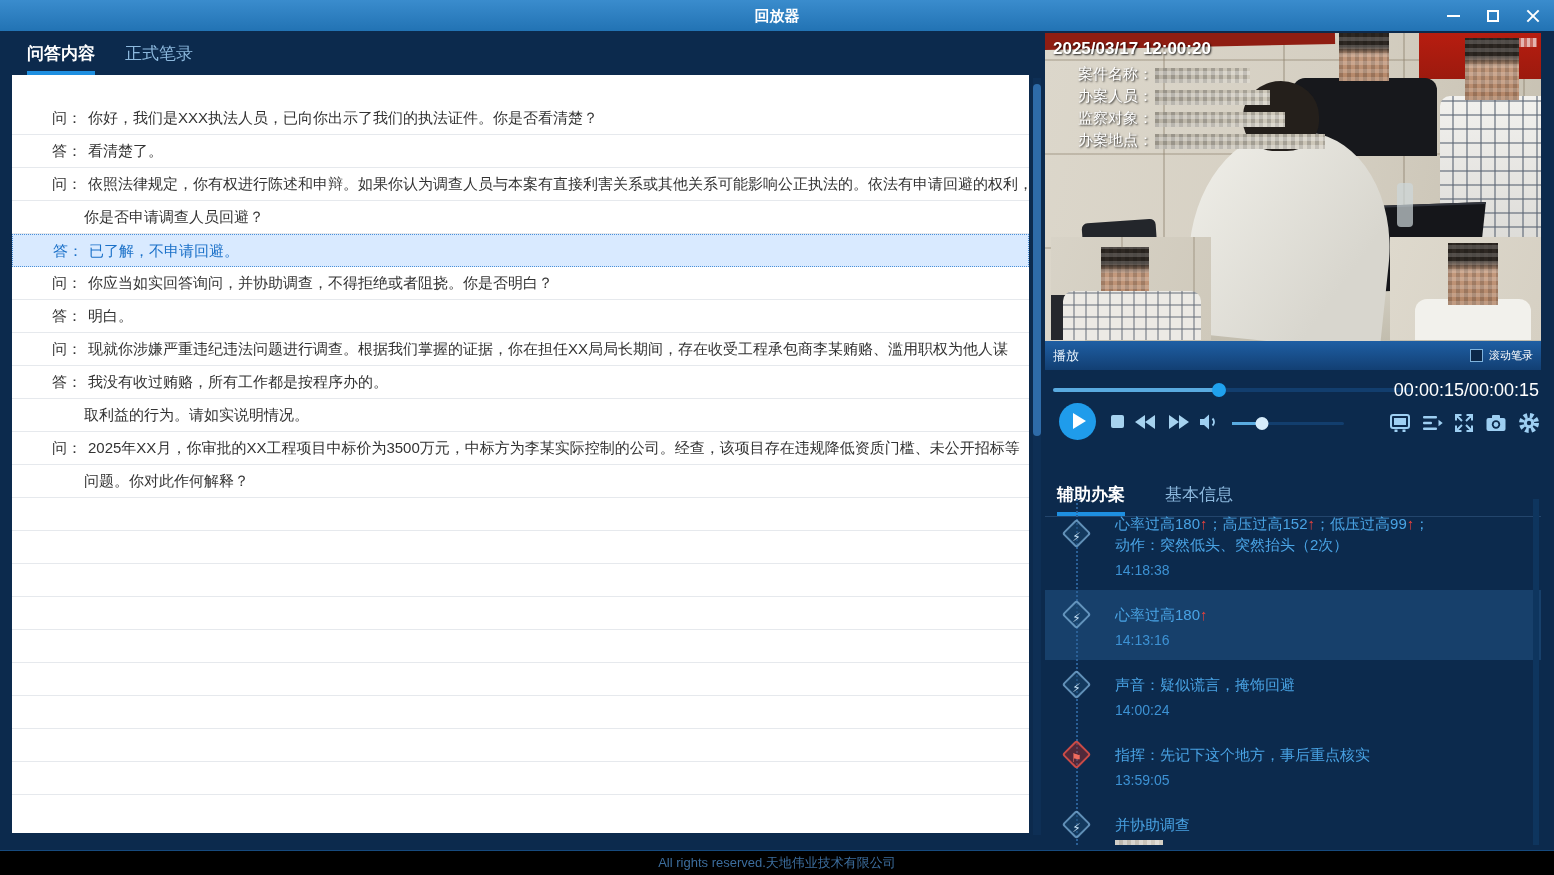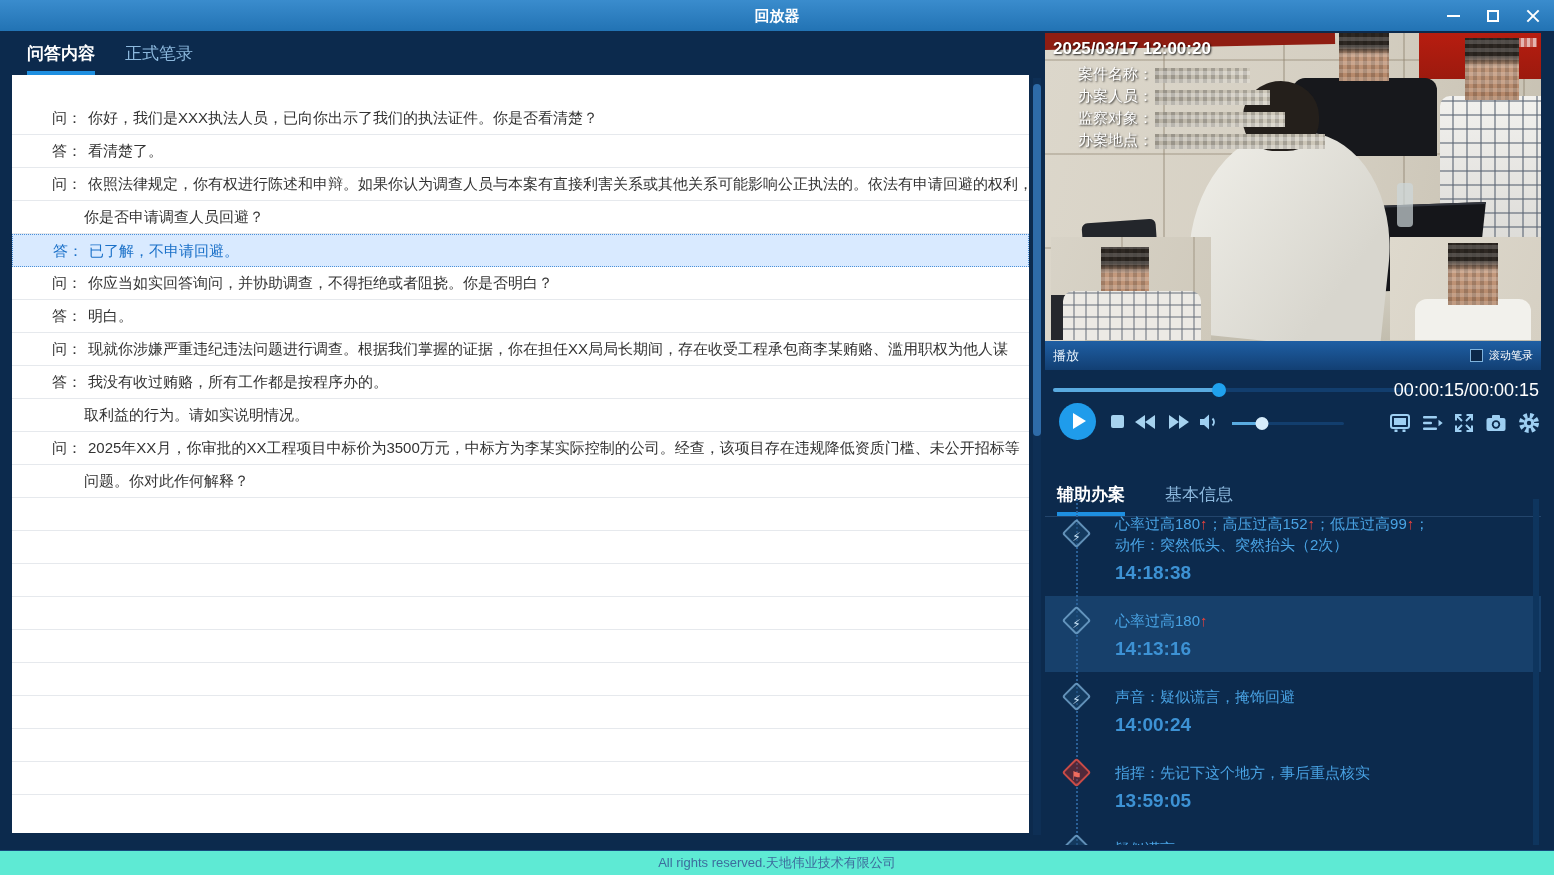--- a/index.html
+++ b/index.html
@@ -145,37 +145,37 @@
   .rtabs .tab { font-size:17px; }
 
   
   .alerts { position:absolute; left:0; top:466px; width:496px; height:346px; overflow:hidden; }
   .alerts::before { content:''; position:absolute; left:31px; top:0; bottom:0;
     border-left:2px dotted #2a6097; z-index:2; pointer-events:none; }
   .alert { position:relative; padding:14px 10px 12px 70px; }
   .alert.sel { background:#17406b; }
   .aline { color:#49a3e4; font-size:15px; line-height:21px; }
   .aline .up { color:#e5403c; font-weight:bold; }
-  .atime { color:#3d92d4; font-size:19px; margin-top:7px;font-weight:bold; }
+  .atime { color:#3d92d4; font-size:14px; margin-top:7px; }
   .diamond { position:absolute; left:21px; width:21px; height:21px; transform:rotate(45deg);
     border:2px solid rgba(140,190,230,.65); background:rgba(25,70,110,.55); border-radius:3px; z-index:3; }
   .diamond i { position:absolute; left:0; top:0; width:21px; height:21px; transform:rotate(-45deg);
     display:flex; align-items:center; justify-content:center; font-style:normal; font-size:12px; color:#cfe8fa;
     font-family:"DejaVu Sans",sans-serif; }
   .diamond.flag { border-color:#c94b47; background:rgba(150,40,40,.5); }
   .diamond.flag i { color:#ef6b5e; }
   .athumb { position:relative; width:48px; height:15px; margin-top:5px;
     background:
       repeating-linear-gradient(90deg, rgba(255,255,255,.35) 0 4px, transparent 4px 8px),
       linear-gradient(90deg,#b9b4aa,#d4cfc5); }
   .athumb::after { content:''; position:absolute; left:21px; top:5px; width:7px; height:5px; background:#7c2f28; }
   .alerts-sb { position:absolute; right:2px; top:466px; width:6px; height:346px; background:#0e355e; }
 
   
-  .footer { position:absolute; left:0; top:850px; width:100%; height:25px; background:#5eead4;
+  .footer { position:absolute; left:0; top:850px; width:100%; height:25px; background:#000000;
     border-top:1px solid #164a7e; text-align:center; line-height:24px; color:#3c6d9d; font-size:13px; }
 
   svg .ink { fill:#9ecff2; }
   svg .line { stroke:#9ecff2; stroke-width:2; fill:none; }
 </style>
 </head>
 <body>
 
 <div class="app">
 
@@ -376,21 +376,21 @@
           <div>
             <div class="aline"><span>指挥：先记下这个地方，事后重点核实</span></div>
             <div class="atime">13:59:05</div>
           </div>
         </div>
         <div class="alert">
           <span class="diamond lightning" style="top: 14px;">
             <i>⚡</i>
           </span>
           <div>
-            <div class="aline"><span>疑似谎言</span></div>
+            <div class="aline"><span>并协助调查</span></div>
             <div class="athumb"></div>
           </div>
         </div>
       </div>
     <div class="alerts-sb"></div>
   </div>
 
   <div class="footer">All rights reserved.天地伟业技术有限公司</div>
 </div>
 

